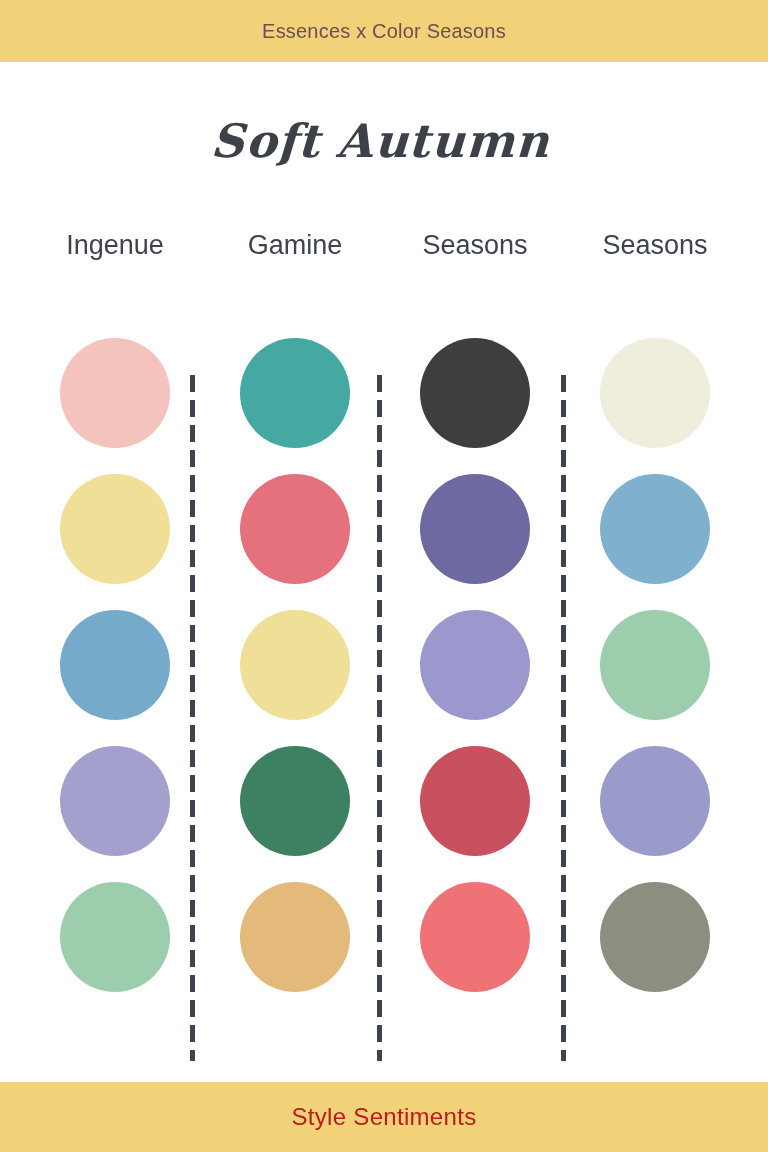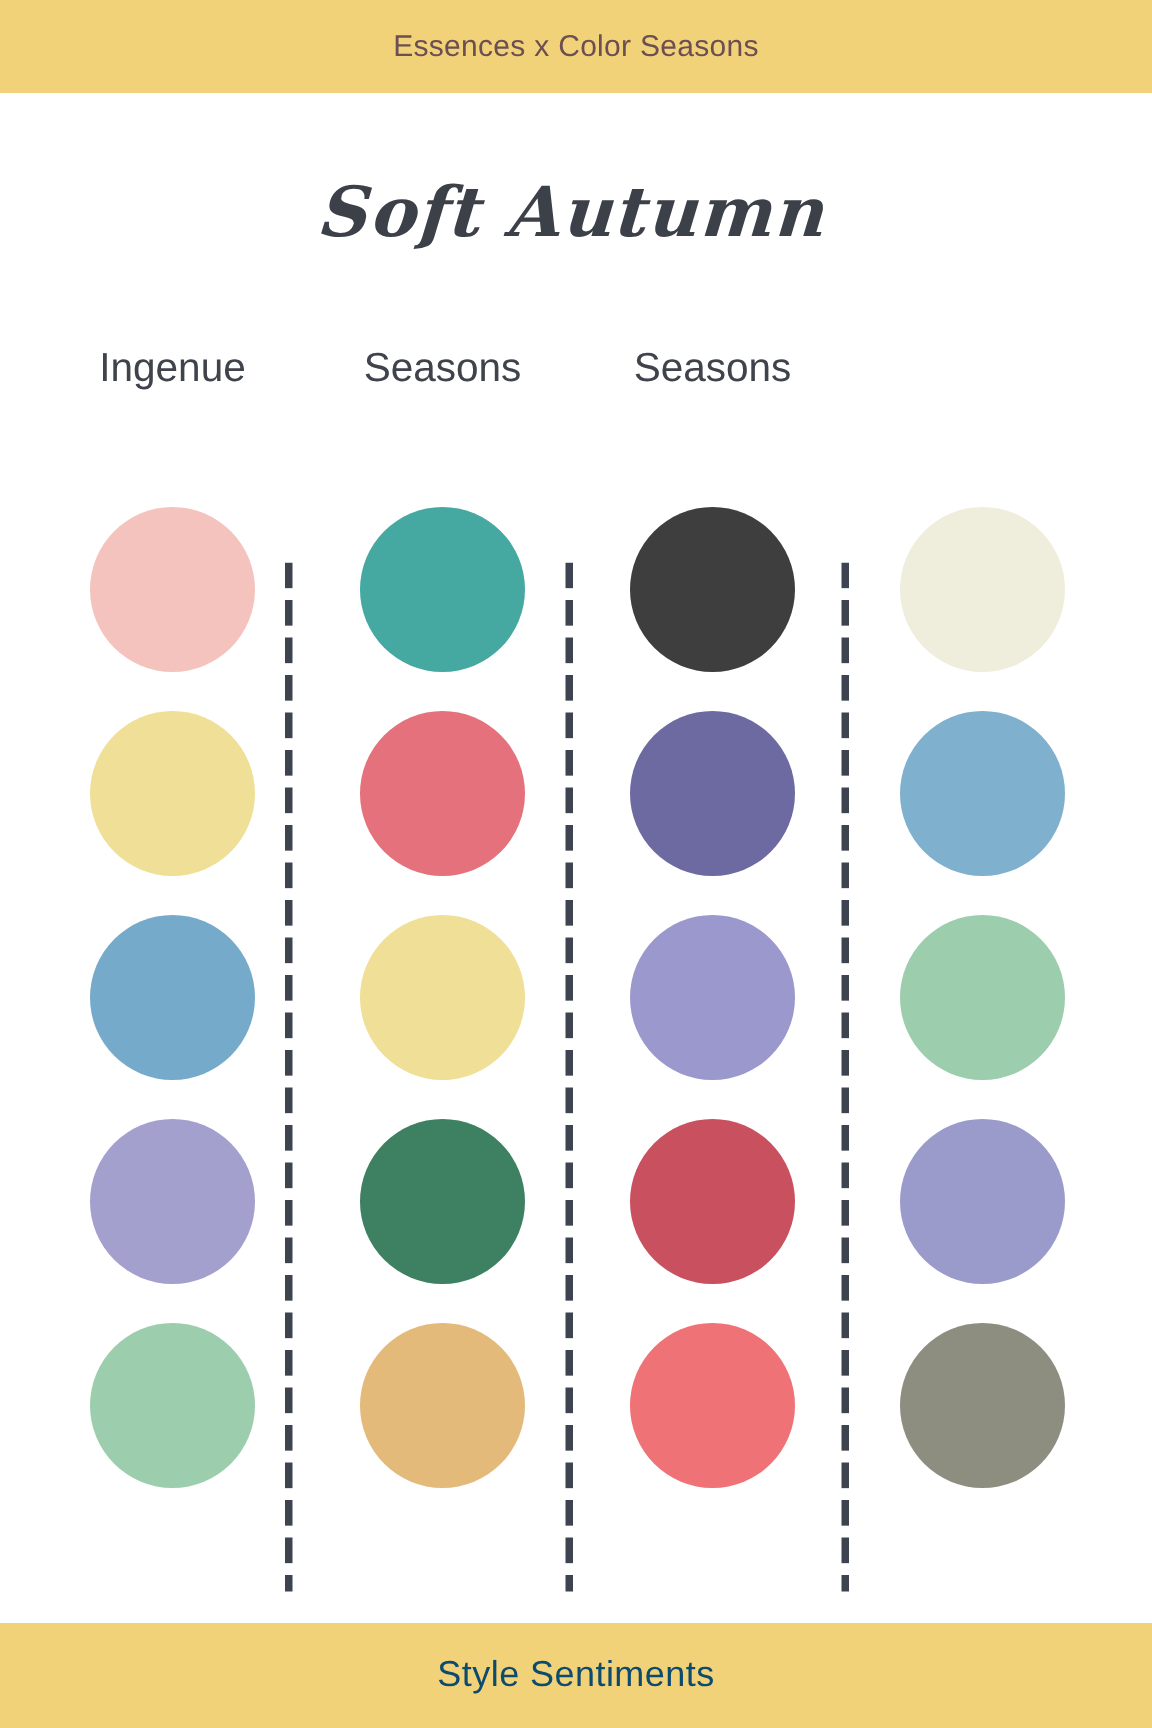--- a/index.html
+++ b/index.html
@@ -146,20 +146,21 @@
   <div class="top-band" style="background: rgb(242, 210, 120);">
     <div class="top-band-text" style="color: rgb(107, 79, 82);">Essences x Color Seasons</div>
   </div>
 
   <div class="body-area">
 
     <div class="season-title" style="color: rgb(60, 64, 73);">Soft Autumn</div>
 
     <div class="col-headers">
       <div class="col-header-cell c1">Ingenue</div>
+      <div class="col-header-cell">Gamine</div>
       <div class="col-header-cell">Seasons</div>
       <div class="col-header-cell">Seasons</div>
     </div>
 
     <div class="divider d1"></div>
     <div class="divider d2"></div>
     <div class="divider d3"></div>
 
     <div class="swatch-grid">
 
@@ -235,16 +236,16 @@
         </div>
         <div class="swatch-cell">
           <div class="swatch" style="background: rgb(142, 142, 128);"></div>
         </div>
       </div>
 
     </div>
   </div>
 
   <div class="bottom-band" style="background: rgb(242, 210, 120);">
-    <div class="bottom-band-text" style="color: #0c4a6e;">Style Sentiments</div>
+    <div class="bottom-band-text" style="color: #b91c1c;">Style Sentiments</div>
   </div>
 
 </div>
 
 </body></html>

